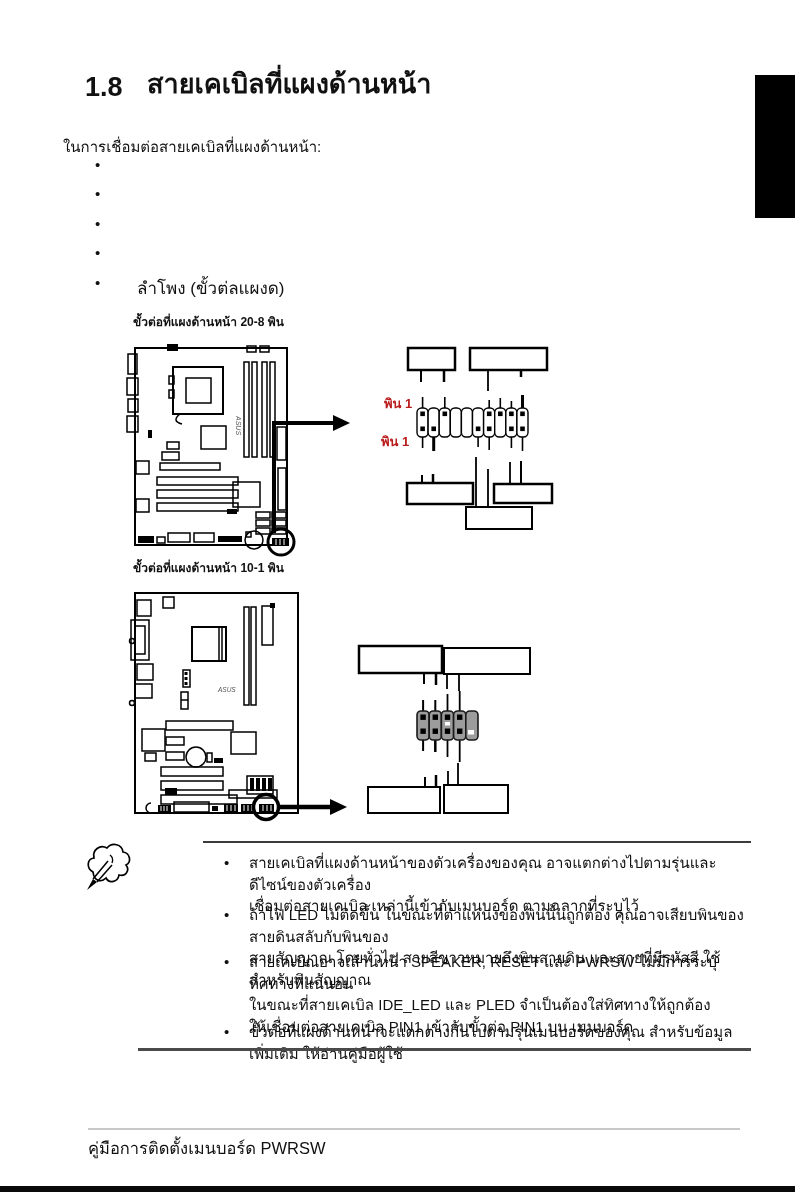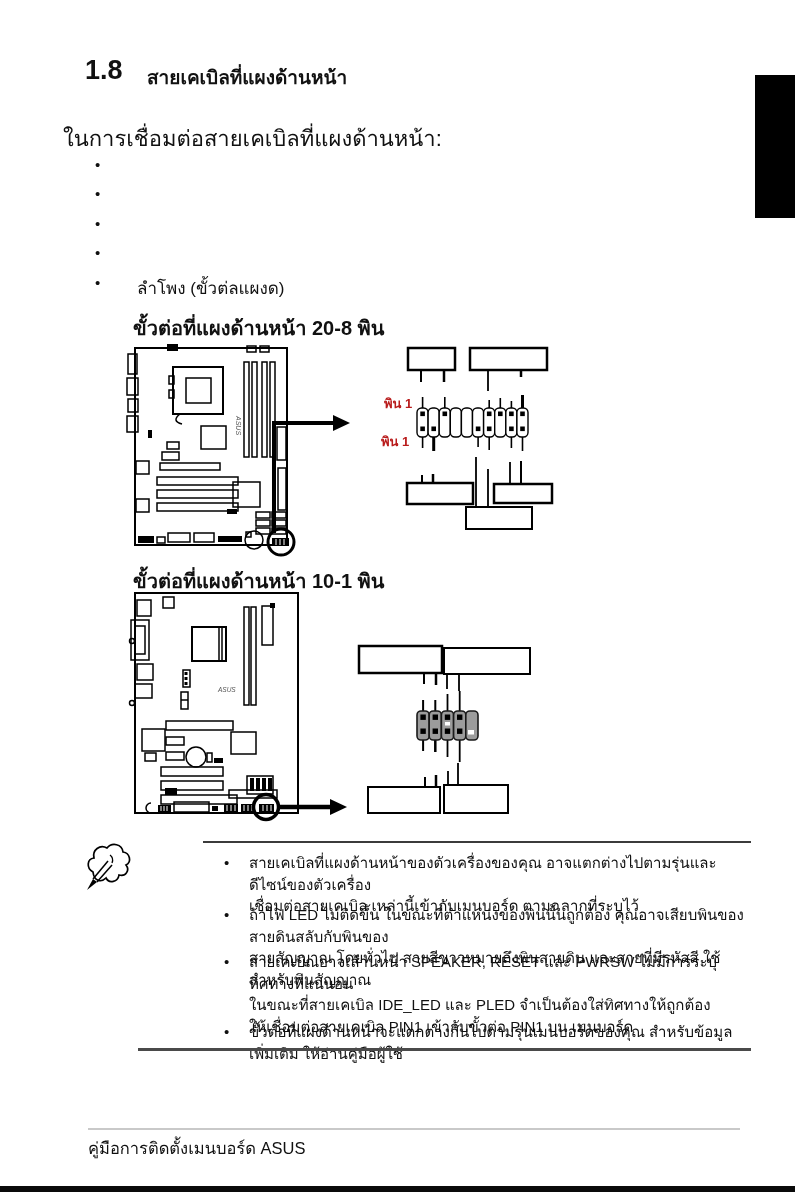--- a/index.html
+++ b/index.html
@@ -6,31 +6,31 @@
   .page{
     position:relative;
     width:795px;height:1197px;
     background:#ffffff;
     font-family:"Liberation Sans", sans-serif;
     color:#111;
     overflow:hidden;
   }
   .abs{position:absolute;}
   
-  .h1-num{left:85px;top:55px;font-size:27px;font-weight:bold;}
-  .h1-title{left:147px;top:62px;font-size:19px;font-weight:bold;}
-  .intro{left:63px;top:121px;font-size:22px;}
+  .h1-num{left:85px;top:72px;font-size:27px;font-weight:bold;}
+  .h1-title{left:147px;top:62px;font-size:27px;font-weight:bold;}
+  .intro{left:63px;top:135px;font-size:15px;}
   
   .cable-list{left:0;top:156px;margin:0;padding:0;list-style:none;width:600px;}
   .cable-list li{position:relative;height:29.4px;font-size:17px;}
   .cable-dot{position:absolute;left:95px;top:0;font-size:15px;}
   .cable-text{position:absolute;left:137px;top:0;}
-  .h2{font-size:20px;font-weight:bold;}
+  .h2{font-size:12px;font-weight:bold;}
   .h2-d1{left:133px;top:312px;}
-  .h2-d2{left:133px;top:558px;margin-top:7px;}
+  .h2-d2{left:133px;top:558px;}
   
   .pin1-label{font-size:13px;font-weight:bold;color:#b91c1c;white-space:nowrap;}
   .pin1-top{left:384px;top:393px;}
   .pin1-bottom{left:381px;top:431px;}
   
   .overlay{position:absolute;left:0;top:0;}
   
   .note-rule-top{left:203px;top:841px;width:548px;height:2px;background:#3b3b3b;}
   .note-rule-bottom{left:138px;top:1048px;width:613px;height:3px;background:#4a4a4a;}
   .note-item{position:absolute;left:224px;width:540px;font-size:15px;line-height:21.5px;}
@@ -398,17 +398,17 @@
 ในขณะที่สายเคเบิล IDE_LED และ PLED จำเป็นต้องใส่ทิศทางให้ถูกต้อง
 ให้เชื่อมต่อสายเคเบิล PIN1 เข้ากับขั้วต่อ PIN1 บน เมนบอร์ด</span>
   </div>
   <div class="abs note-item note-4">
     <span class="note-dot">•</span>
     <span class="note-text">ขั้วต่อที่แผงด้านหน้าจะแตกต่างกันไปตามรุ่นเมนบอร์ดของคุณ สำหรับข้อมูลเพิ่มเติม ให้อ่านคู่มือผู้ใช้</span>
   </div>
   <div class="abs note-rule-bottom"></div>
 
   <div class="abs footer-rule"></div>
-  <span class="abs footer-text">คู่มือการติดตั้งเมนบอร์ด ASUS</span>
+  <span class="abs footer-text">คู่มือการติดตั้งเมนบอร์ด PWRSW</span>
 
   <div class="abs bottom-bar"></div>
 
 </div>
 
 </body></html>

